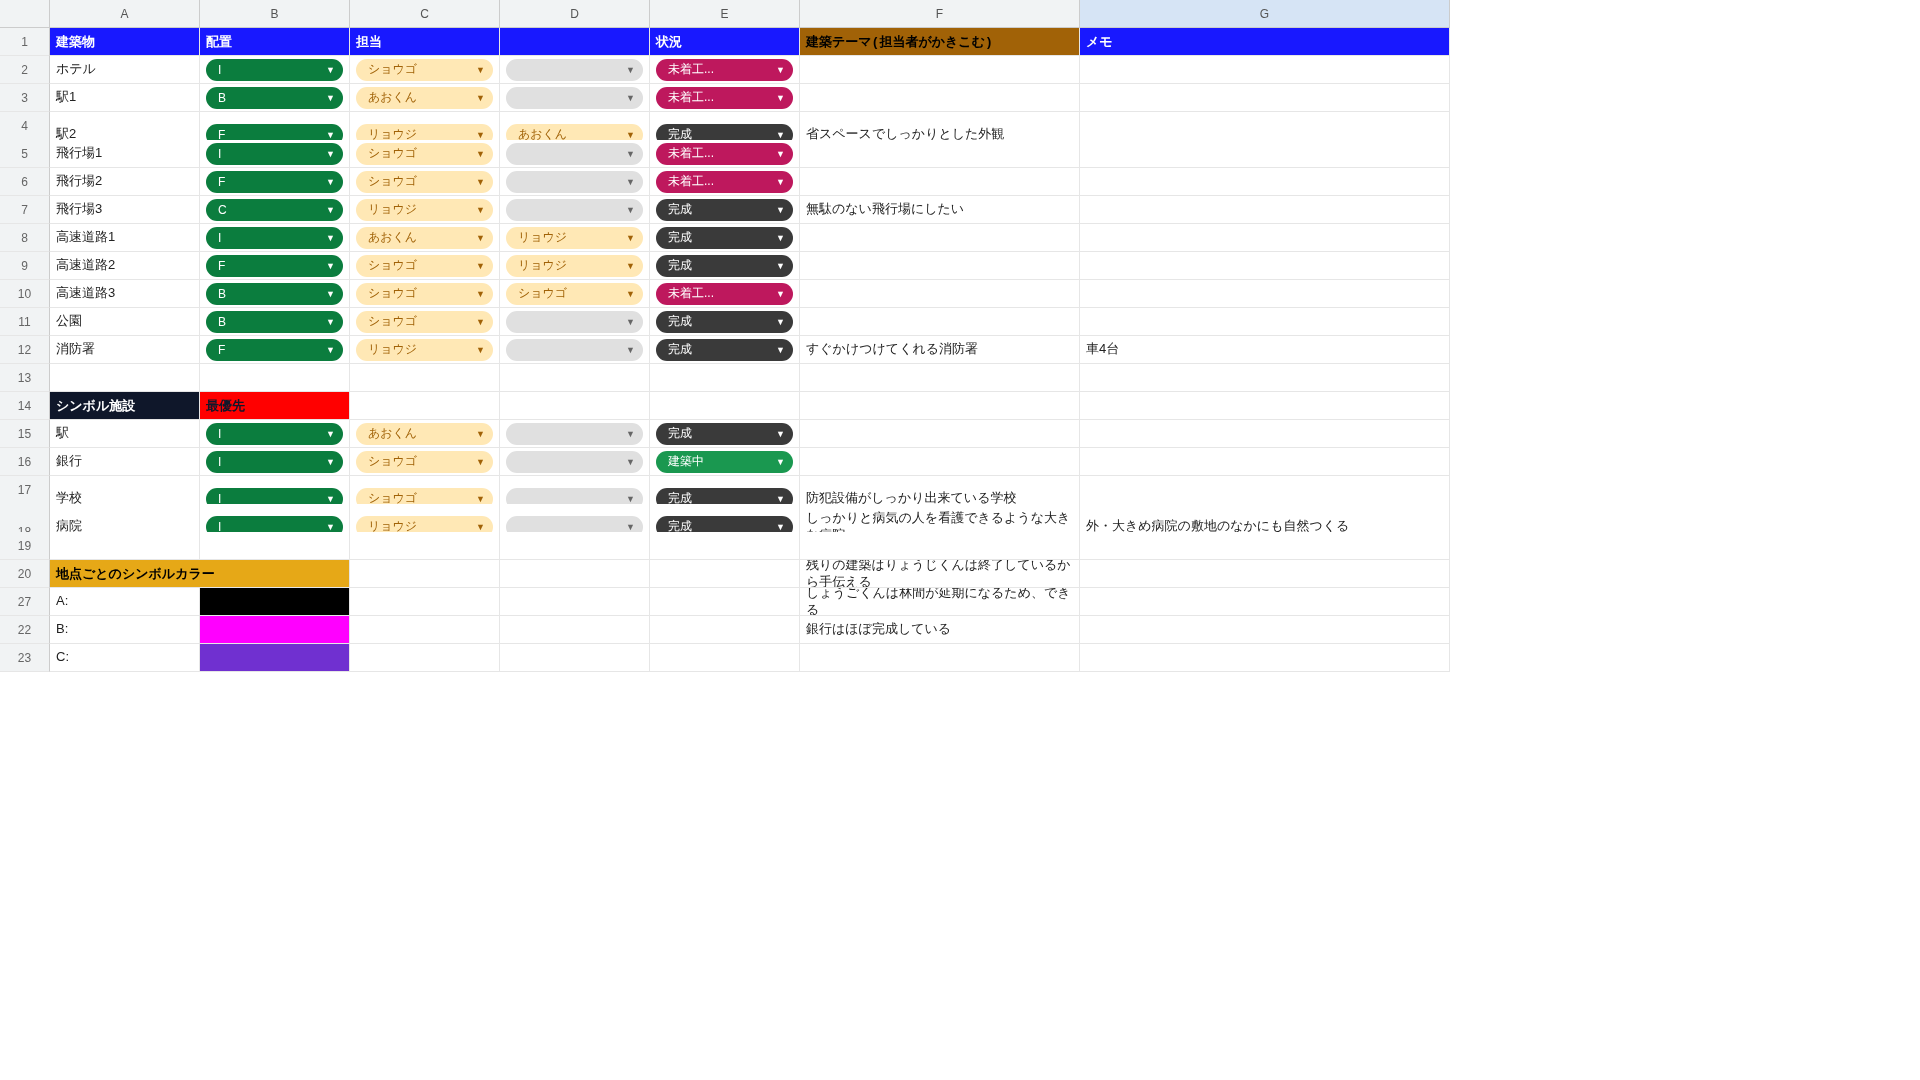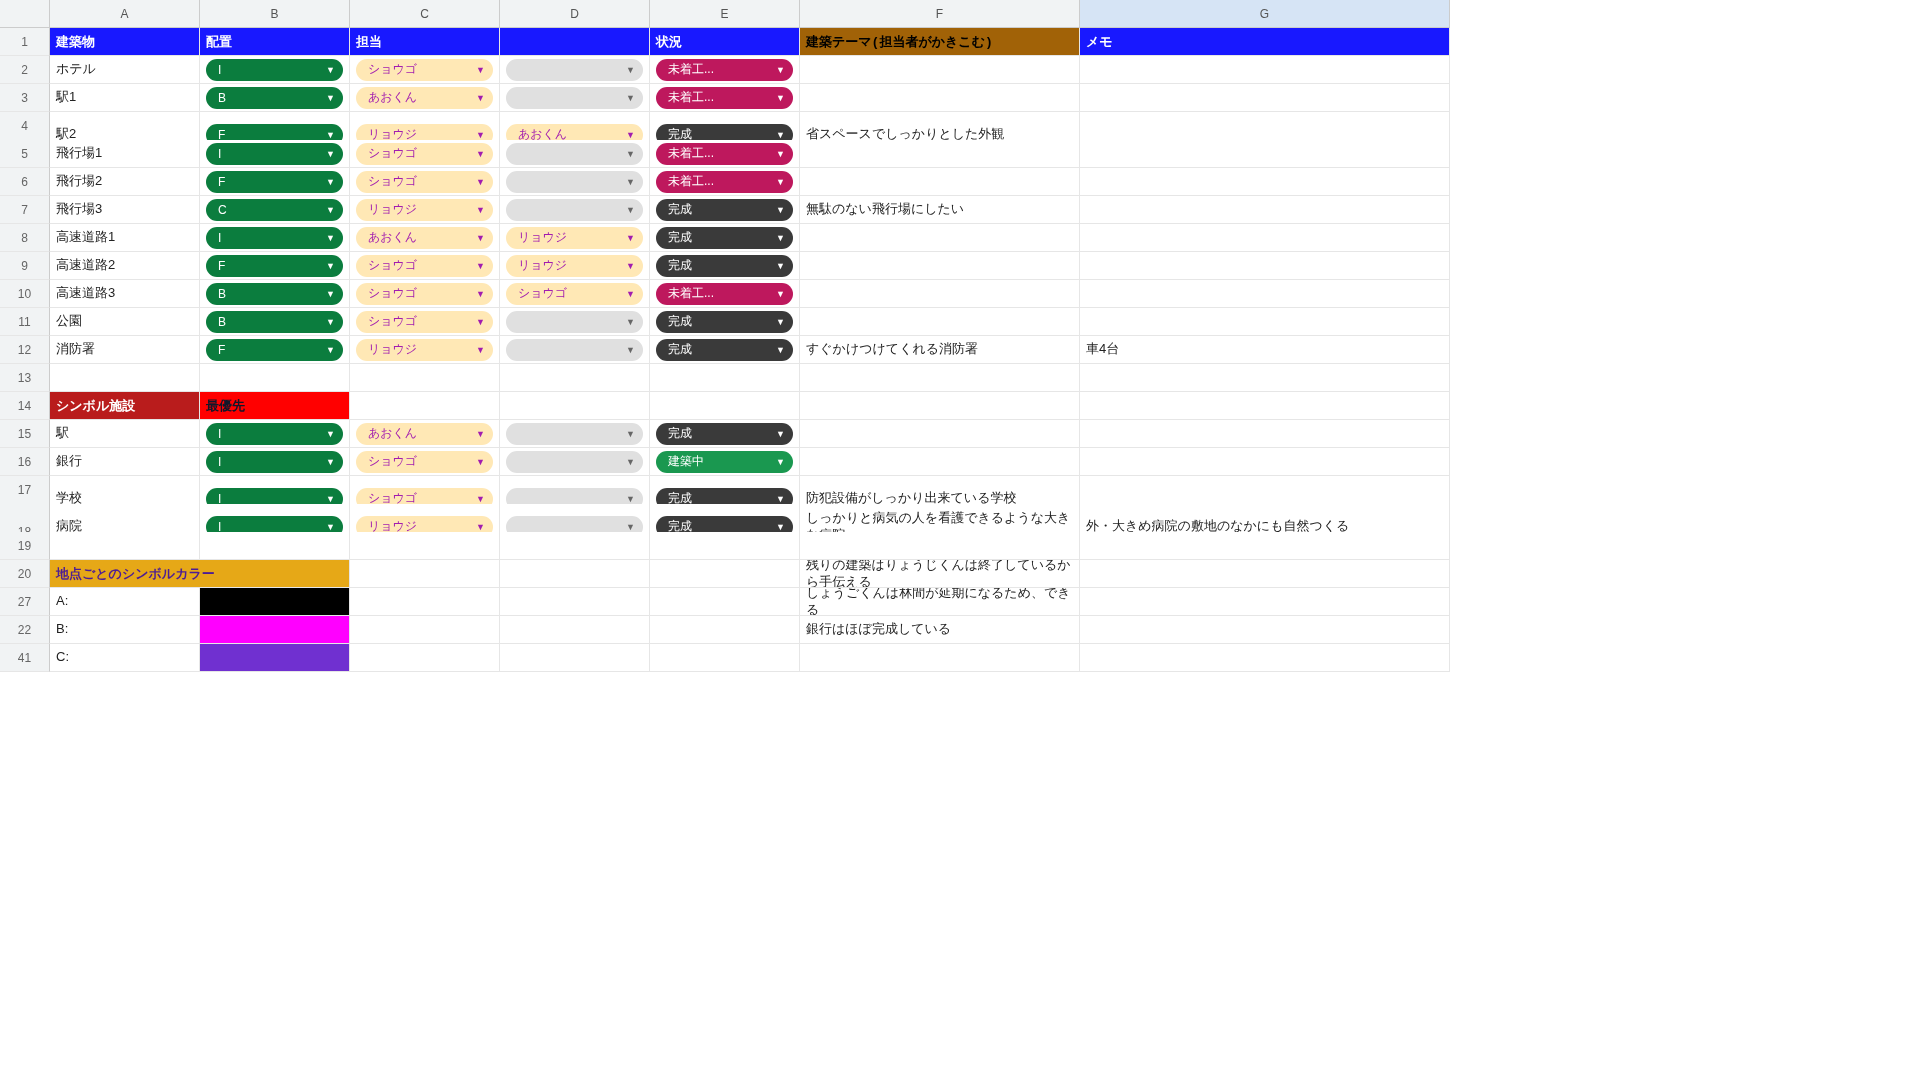--- a/index.html
+++ b/index.html
@@ -45,40 +45,40 @@
     padding: 2px 6px;
     display: flex;
     align-items: center;
     background: #fff;
     overflow: hidden;
     white-space: nowrap;
   }
   .tall { min-height: 46px; }
   .hdr-blue { background: #1818ff; color: #fff; font-weight: bold; }
   .hdr-orange { background: #a16207; color: #000; font-weight: bold; font-family: Liberation Mono, monospace; }
-  .hdr-green { background: #b91c1c; color: #fff; font-weight: bold; }
+  .hdr-green { background: #0f172a; color: #fff; font-weight: bold; }
   .hdr-red { background: #ff0000; color: #0f172a; font-weight: bold; }
-  .hdr-gold { background: #e6a817; color: #4c1d95; font-weight: bold; }
+  .hdr-gold { background: #e6a817; color: #000000; font-weight: bold; }
   .swatch-black { background: #000; }
   .swatch-magenta { background: #ff00ff; }
   .swatch-purple { background: #7030d0; }
   .pill {
     display: inline-flex;
     align-items: center;
     justify-content: space-between;
     border-radius: 14px;
     height: 22px;
     padding: 0 8px 0 12px;
     width: 100%;
     color: #fff;
     font-size: 12px;
     cursor: pointer;
   }
   .pill.green   { background: #0b7d3e; }
-  .pill.cream   { background: #ffe8b5; color: #a21caf; gap: 20px; }
+  .pill.cream   { background: #ffe8b5; color: #a16207; gap: 20px; }
   .pill.grey    { background: #e0e0e0; color: #666; }
   .pill.red     { background: #be185d; }
   .pill.dark    { background: #3a3a3a; font-family: Liberation Serif, serif; }
   .pill.buildG  { background: #1a9850; }
   .arrow { font-size: 9px; margin-left: 6px; }
   .wrap { white-space: normal; line-height: 1.3; }
 </style>
 </head>
 <body>
 
@@ -559,21 +559,21 @@
     <div class="cell wrap">しょうごくんは林間が延期になるため、できる</div>
     <div class="cell"></div>
     <div class="row-head">22</div>
     <div class="cell wrap">B:</div>
     <div class="cell swatch-magenta"></div>
     <div class="cell"></div>
     <div class="cell"></div>
     <div class="cell"></div>
     <div class="cell wrap">銀行はほぼ完成している</div>
     <div class="cell"></div>
-    <div class="row-head">41</div>
+    <div class="row-head">23</div>
     <div class="cell wrap">C:</div>
     <div class="cell swatch-purple"></div>
     <div class="cell"></div>
     <div class="cell"></div>
     <div class="cell"></div>
     <div class="cell"></div>
     <div class="cell"></div>
   </div>
 
 </body></html>

